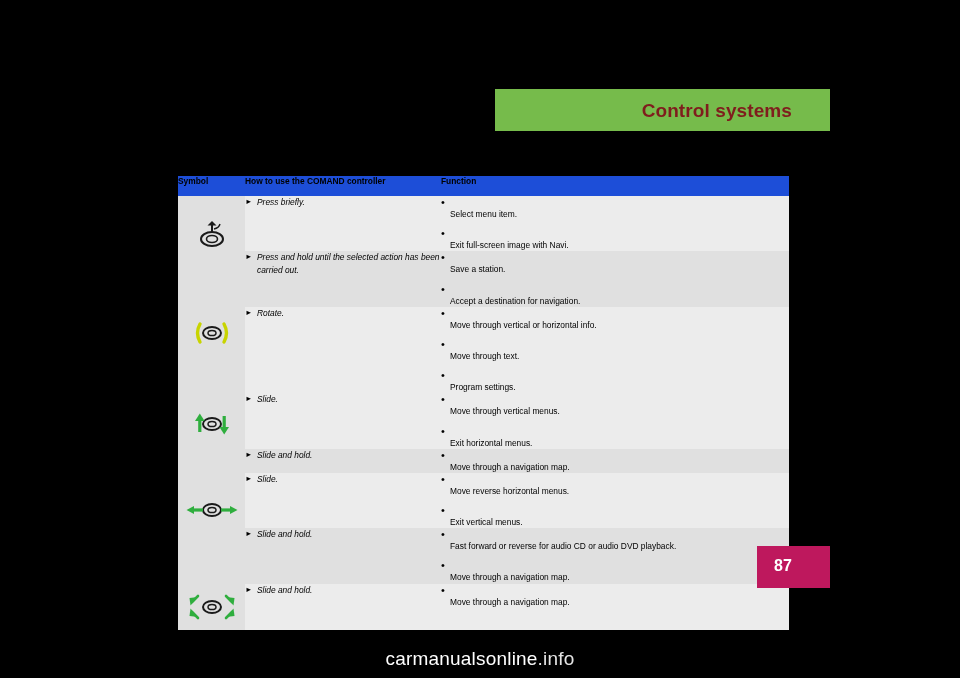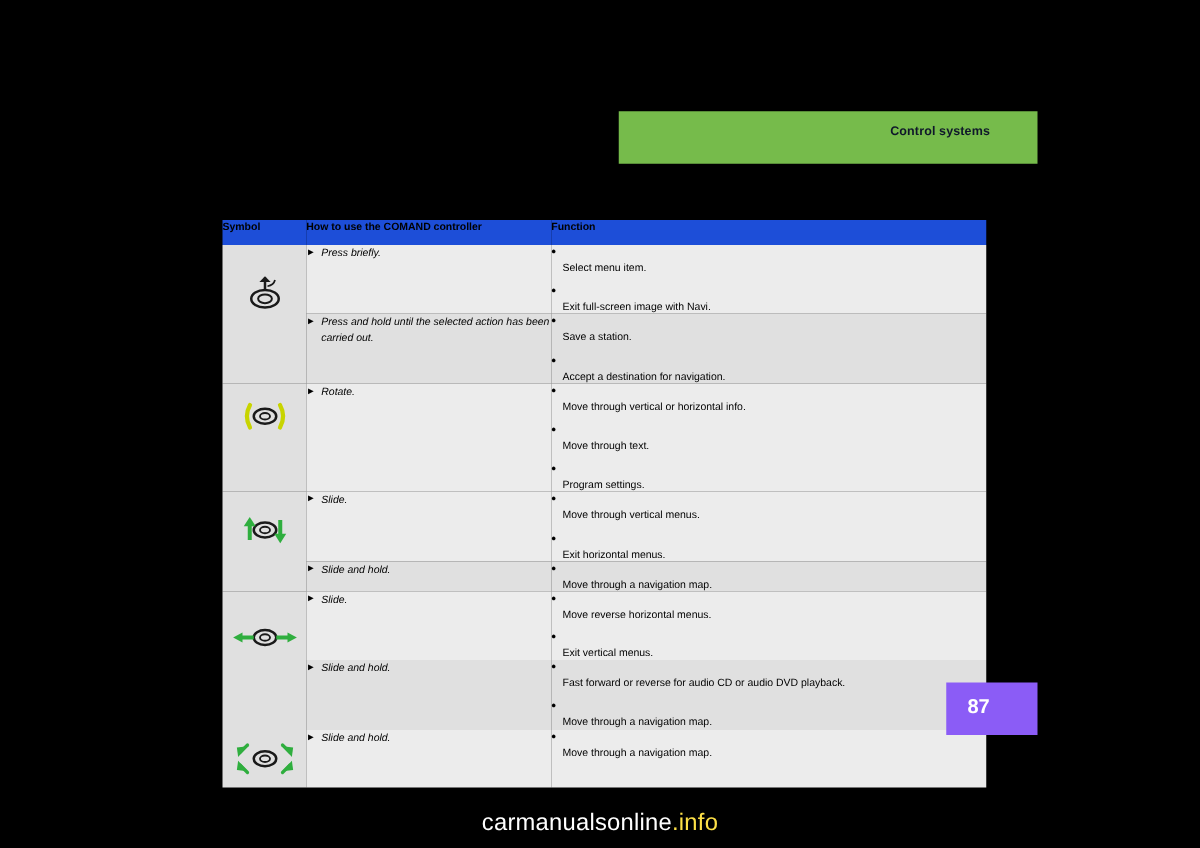--- a/index.html
+++ b/index.html
@@ -21,34 +21,34 @@
     left: 495px;
     top: 89px;
     width: 335px;
     height: 42px;
     background: #76bb4b;
   }
   #header-title {
     position: absolute;
     right: 38px;
     top: 11px;
-    color: #0f172a;
-    font-size: 10px;
+    color: #7f1d1d;
+    font-size: 19px;
     font-weight: bold;
     letter-spacing: 0.1px;
   }
 
   
   #page-number-block {
     position: absolute;
     left: 757px;
     top: 546px;
     width: 73px;
     height: 42px;
-    background: #8b5cf6;
+    background: #be185d;
   }
   #page-number {
     position: absolute;
     left: 17px;
     top: 11px;
     color: #ffffff;
     font-size: 16px;
     font-weight: bold;
   }
 
@@ -141,21 +141,21 @@
   #watermark {
     position: absolute;
     left: 0;
     right: 0;
     bottom: 8px;
     text-align: center;
     color: #ffffff;
     font-size: 19px;
     letter-spacing: 0.2px;
   }
-  #watermark .wm-info { color: #fde047; }
+  #watermark .wm-info { color: #e5e5e5; }
 </style>
 </head>
 <body>
 
 <div id="header-banner">
   <div id="header-title">Control systems</div>
 </div>
 
 <div id="table-wrap">
   <table class="ctl">

